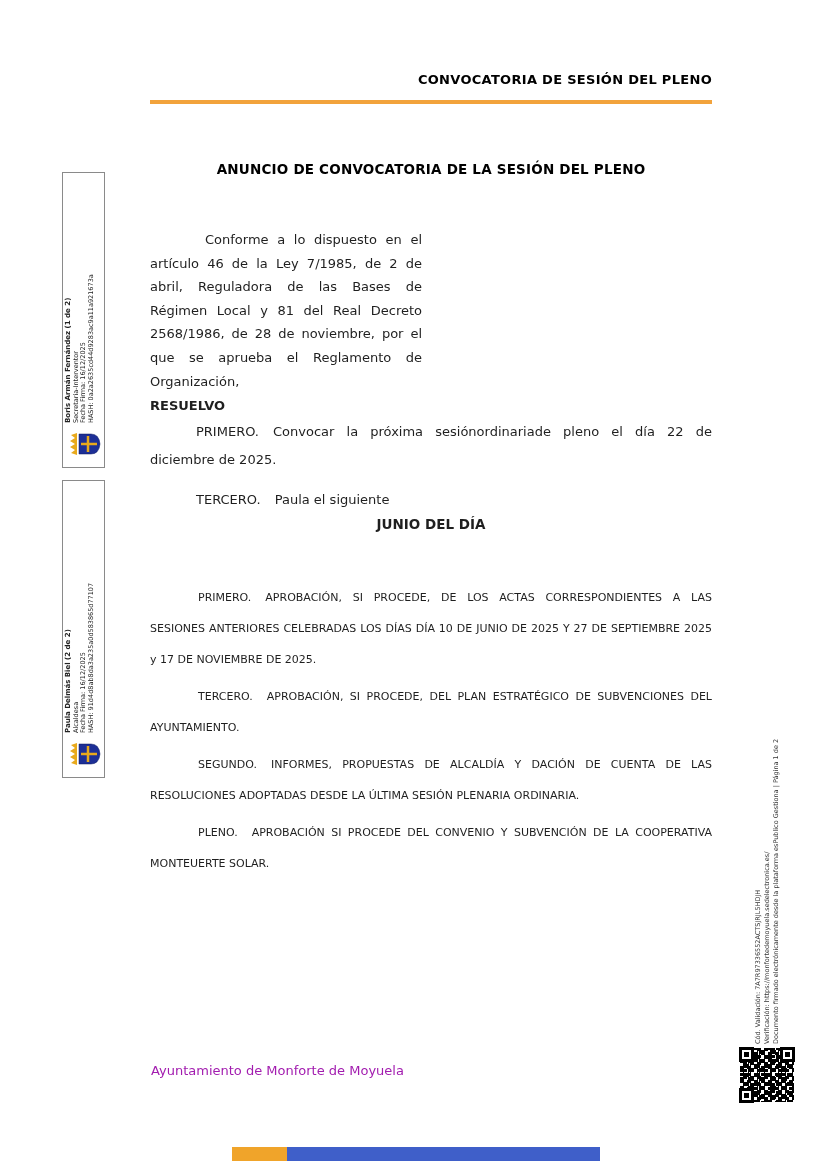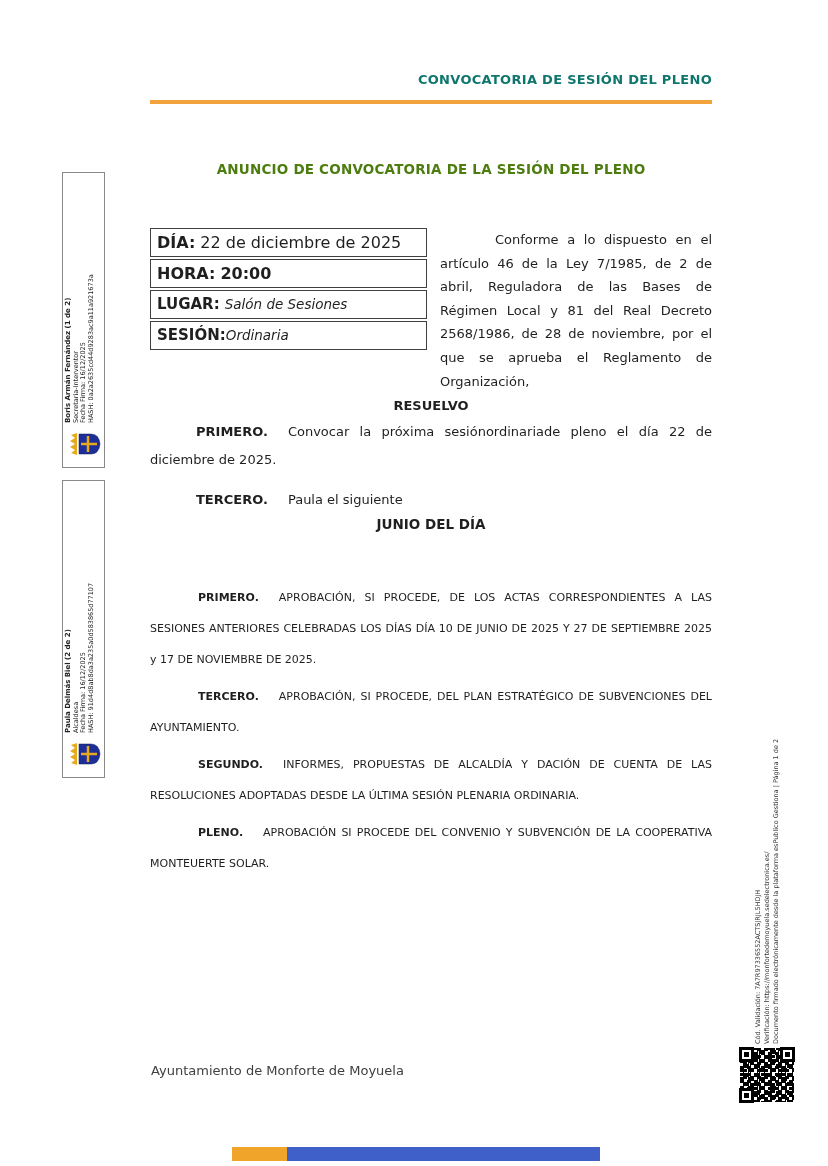--- a/index.html
+++ b/index.html
@@ -2,58 +2,58 @@
 <html><head>
 <meta charset="utf-8">
 <style>
   * { margin:0; padding:0; box-sizing:border-box; }
   html,body { background:#fff; }
   body { font-family:"DejaVu Sans","Liberation Sans",sans-serif; color:#1f1f1f; }
   .page { position:relative; width:828px; height:1166px; background:#fff; overflow:hidden; margin:0 auto; }
 
   
   .kicker { position:absolute; top:72px; left:150px; width:562px; text-align:right;
-            font-size:13px; font-weight:bold; color:#0f766e; letter-spacing:.3px; }
+            font-size:13px; font-weight:bold; color:#000000; letter-spacing:.3px; }
   .rule   { position:absolute; top:100px; left:150px; width:562px; height:4px; background:#f2a33c; }
   .doc-title { position:absolute; top:161px; left:150px; width:562px; text-align:center;
-               font-size:13.5px; font-weight:bold; color:#4d7c0f; letter-spacing:.2px; }
+               font-size:13.5px; font-weight:bold; color:#000000; letter-spacing:.2px; }
 
   
   .content { position:absolute; top:228px; left:150px; width:562px; }
   .two-col { display:flex; gap:13px; align-items:flex-start; min-height:166px; }
 
   .info-box { width:277px; flex:0 0 277px; }
   .info-row { border:1.5px solid #3f3f3f; background:#fff; padding:3px 6px 4px 6px;
               margin-bottom:2px; min-height:29px; display:flex; align-items:center; }
   .info-label { font-weight:bold; font-size:16px; margin-right:5px; white-space:nowrap; }
   .info-row:nth-child(3) .info-label, .info-row:nth-child(4) .info-label { font-size:15px; }
   .info-value { font-size:16px; white-space:nowrap; }
   .val-bold   { font-weight:bold; }
   .val-italic { font-style:italic; font-size:13.5px; }
   .info-row:nth-child(4) .info-value { margin-left:0; }
   .info-row:nth-child(4) .info-label { margin-right:0; }
 
   .intro-right { width:272px; font-size:13px; line-height:23.6px; text-align:justify;
                  text-indent:55px; }
   .intro-full  { font-size:13px; line-height:23.6px; text-align:justify; }
 
-  .center-head { font-size:13px; font-weight:bold; text-align:center; line-height:23.5px; }
+  .center-head { font-size:13px; font-weight:bold; line-height:23.5px; }
 
   .res-para { font-size:13px; line-height:28px; text-align:justify; text-indent:46px; }
   .res-para + .res-para { margin-top:14px; }
   .res-tercero { margin-top:14px; line-height:24px; }
   .orden-head { font-size:13.5px; font-weight:bold; text-align:center; line-height:24px; }
 
   .orden-item { font-size:11px; line-height:31px; text-align:justify; text-indent:48px; }
   .orden-item.first { margin-top:46px; }
   .orden-item + .orden-item { margin-top:6px; }
-  .para-label { font-weight:bold; margin-right:20px; }
+  .para-label { font-weight:normal; margin-right:14px; }
 
   
-  .footer-org { position:absolute; left:151px; top:1063px; font-size:13px; color:#404040; }
+  .footer-org { position:absolute; left:151px; top:1063px; font-size:13px; color:#a21caf; }
   .bottom-bar { position:absolute; left:232px; top:1147px; width:368px; height:14px; display:flex; }
   .bottom-bar .seg-y { width:55px; height:100%; background:#f0a42a; }
   .bottom-bar .seg-b { flex:1; height:100%; background:#3f5fc9; }
 
   
   .stamp { position:absolute; left:62px; width:43px; border:1px solid #8a8a8a; background:#fff; }
   .stamp-1 { top:172px; height:296px; }
   .stamp-2 { top:480px; height:298px; }
   .rot { transform:rotate(-90deg) translateX(-100%); transform-origin:top left; }
   .stamp-inner { height:41px; display:flex; align-items:flex-start; gap:8px; padding:2px 0 0 10px; }
@@ -84,38 +84,20 @@
 <div class="page">
 
   <div class="kicker">CONVOCATORIA DE SESIÓN DEL PLENO</div>
   <div class="rule"></div>
   <div class="doc-title">ANUNCIO DE CONVOCATORIA DE LA SESIÓN DEL PLENO</div>
 
   <div class="content">
 
     <div class="two-col">
 
-      <div class="info-box">
-        <div class="info-row">
-          <span class="info-label">DÍA:</span>
-          <span class="info-value">22 de diciembre de 2025</span>
-        </div>
-        <div class="info-row">
-          <span class="info-label">HORA:</span>
-          <span class="info-value val-bold">20:00</span>
-        </div>
-        <div class="info-row">
-          <span class="info-label">LUGAR:</span>
-          <span class="info-value val-italic">Salón de Sesiones</span>
-        </div>
-        <div class="info-row">
-          <span class="info-label">SESIÓN:</span>
-          <span class="info-value val-italic">Ordinaria</span>
-        </div>
-      </div>
 
       <p class="intro-right">Conforme a lo dispuesto en el artículo 46 de la Ley 7/1985, de 2 de abril, Reguladora de las Bases de Régimen Local y 81 del Real Decreto 2568/1986, de 28 de noviembre, por el que se aprueba el Reglamento de Organización,</p>
     </div>
 
 
     <div class="center-head">RESUELVO</div>
 
     <p class="res-para">
       <span class="para-label">PRIMERO.</span><span>Convocar la próxima sesiónordinariade pleno el día 22 de diciembre de 2025.</span>
     </p>

